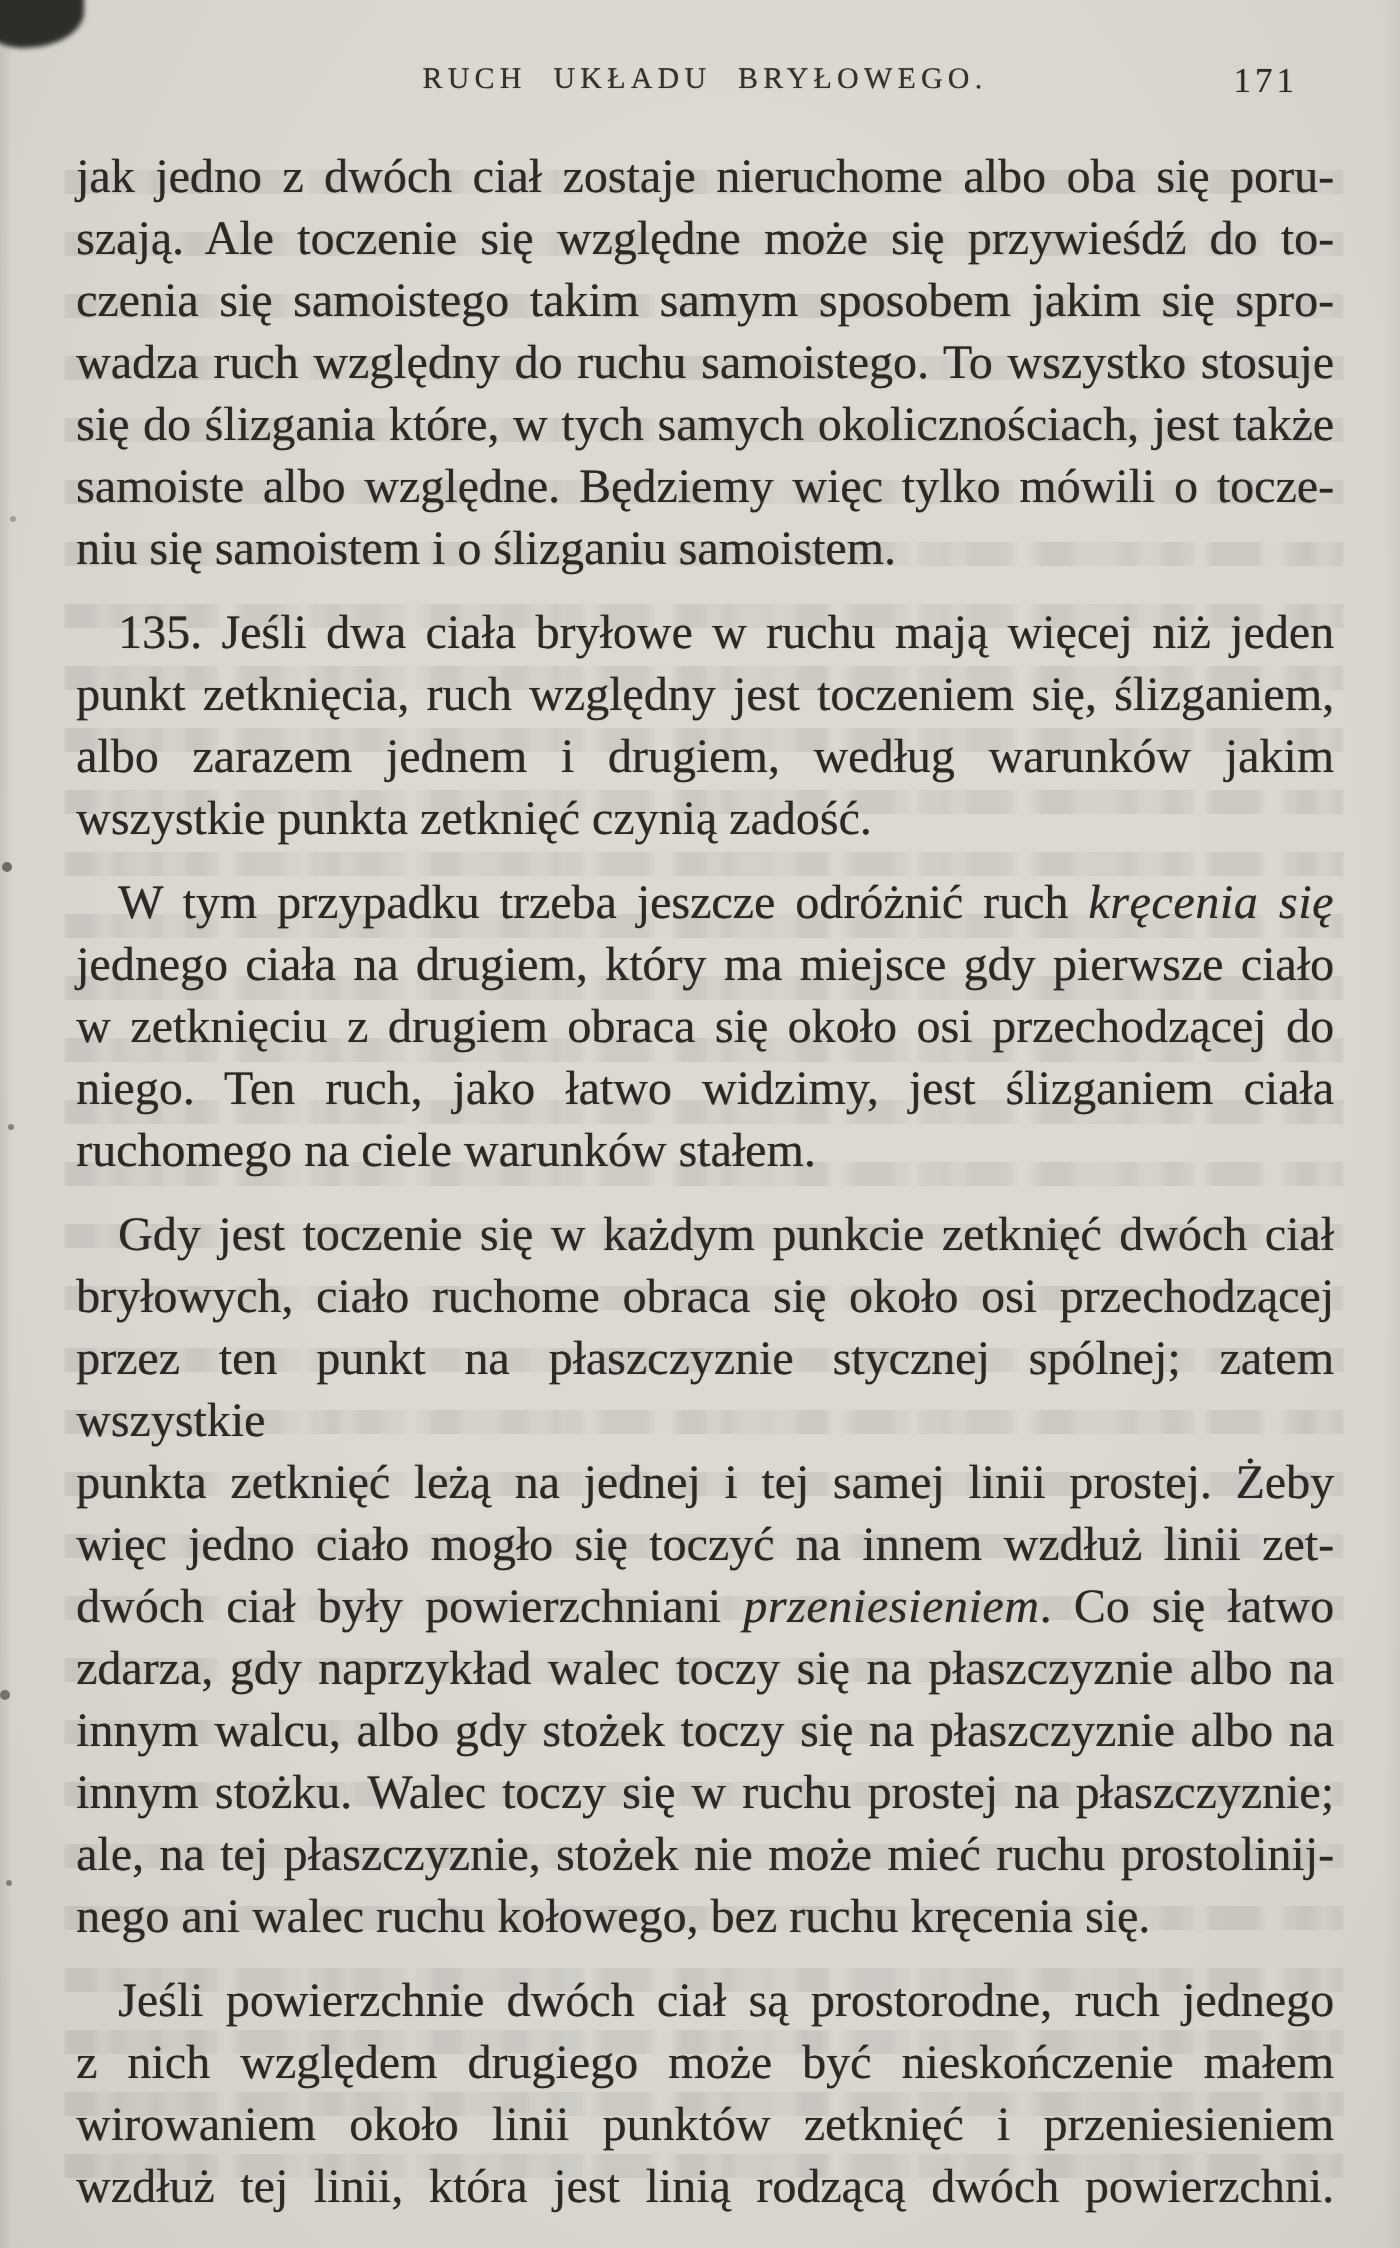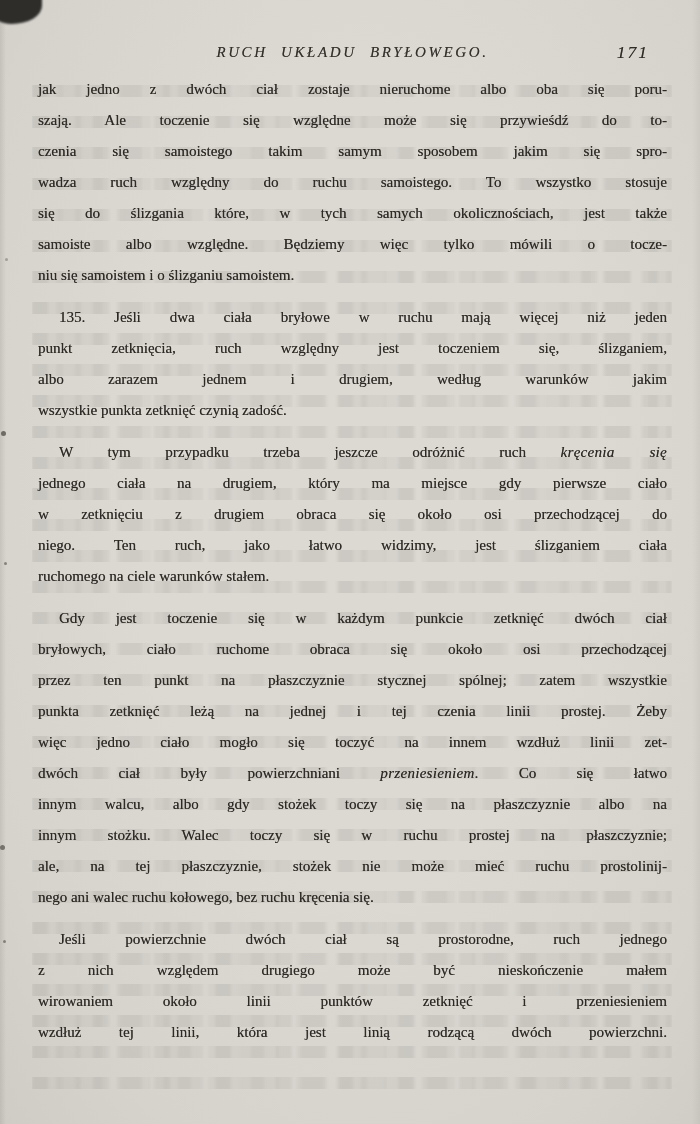--- a/index.html
+++ b/index.html
@@ -33,35 +33,35 @@
   .specks{
     position:absolute;top:0;left:2px;width:3px;height:3px;border-radius:50%;
     background:rgba(0,0,0,0);
     box-shadow:
       0 432px 0 1px rgba(86,82,75,.8),
       2px 562px 0 0 rgba(100,96,89,.7),
       -1px 846px 0 1px rgba(90,86,79,.75),
       1px 940px 0 0 rgba(100,96,89,.7),
       3px 258px 0 0 rgba(110,106,99,.5);
   }
-  .running-head{position:absolute;top:42px;left:38px;width:629px;height:22px;font-style:italic;}
+  .running-head{position:absolute;top:30px;left:38px;width:629px;height:22px;}
   .title{
     position:absolute;left:50%;transform:translateX(-50%);top:2px;
     font-size:15px;letter-spacing:2.6px;word-spacing:7px;
     color:#34312c;white-space:nowrap;
     text-shadow:0 0 .5px rgba(44,40,35,.55);
   }
   .pagenum{
     position:absolute;right:18px;top:0;
     font-size:17.5px;letter-spacing:2px;color:#2f2c28;
     text-shadow:0 0 .5px rgba(44,40,35,.55);
   }
   .body-text{
     position:absolute;top:74px;left:38px;width:629px;
-    font-size:15px;line-height:31px;
+    font-size:24px;line-height:31px;
     text-shadow:0.2px 0.2px 0.4px rgba(44,40,35,.65);
   }
   .para{margin:0;}
   .para + .para{margin-top:11px;}
   .para.indent .line:first-child{text-indent:21px;}
   .line{text-align:justify;text-align-last:justify;}
   .line.last{text-align-last:left;}
   .line em{font-style:italic;letter-spacing:.3px;}
 </style>
 </head>
@@ -97,23 +97,24 @@
         <div class="line"><span>W tym przypadku trzeba jeszcze odróżnić ruch </span><em>kręcenia się</em></div>
         <div class="line"><span>jednego ciała na drugiem, który ma miejsce gdy pierwsze ciało</span></div>
         <div class="line"><span>w zetknięciu z drugiem obraca się około osi przechodzącej do</span></div>
         <div class="line"><span>niego. Ten ruch, jako łatwo widzimy, jest ślizganiem ciała</span></div>
         <div class="line last"><span>ruchomego na ciele warunków stałem.</span></div>
       </div>
       <div class="para indent">
         <div class="line"><span>Gdy jest toczenie się w każdym punkcie zetknięć dwóch ciał</span></div>
         <div class="line"><span>bryłowych, ciało ruchome obraca się około osi przechodzącej</span></div>
         <div class="line"><span>przez ten punkt na płaszczyznie stycznej spólnej; zatem wszystkie</span></div>
-        <div class="line"><span>punkta zetknięć leżą na jednej i tej czenia linii prostej. Żeby</span></div>
+        <div class="line"><span>punkta zetknięć leżą na jednej i tej samej linii prostej. Żeby</span></div>
         <div class="line"><span>więc jedno ciało mogło się toczyć na innem wzdłuż linii zet-</span></div>
         <div class="line"><span>dwóch ciał były powierzchniani </span><em>przeniesieniem</em><span>. Co się łatwo</span></div>
+        <div class="line"><span>zdarza, gdy naprzykład walec toczy się na płaszczyznie albo na</span></div>
         <div class="line"><span>innym walcu, albo gdy stożek toczy się na płaszczyznie albo na</span></div>
         <div class="line"><span>innym stożku. Walec toczy się w ruchu prostej na płaszczyznie;</span></div>
         <div class="line"><span>ale, na tej płaszczyznie, stożek nie może mieć ruchu prostolinij-</span></div>
         <div class="line last"><span>nego ani walec ruchu kołowego, bez ruchu kręcenia się.</span></div>
       </div>
       <div class="para indent">
         <div class="line"><span>Jeśli powierzchnie dwóch ciał są prostorodne, ruch jednego</span></div>
         <div class="line"><span>z nich względem drugiego może być nieskończenie małem</span></div>
         <div class="line"><span>wirowaniem około linii punktów zetknięć i przeniesieniem</span></div>
         <div class="line"><span>wzdłuż tej linii, która jest linią rodzącą dwóch powierzchni.</span></div>

